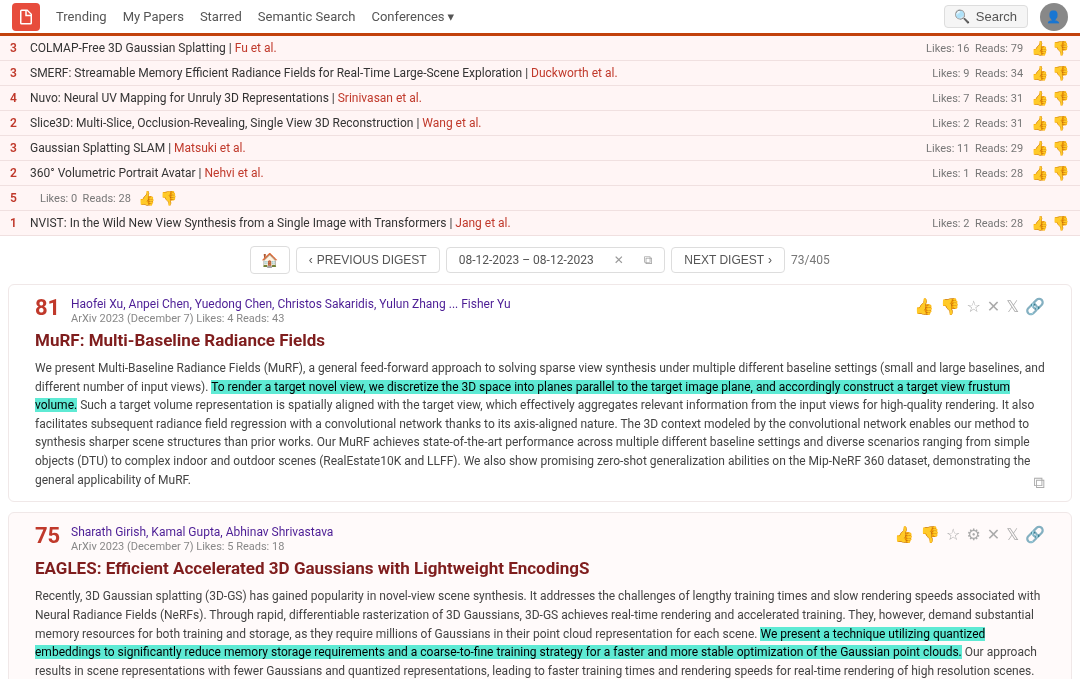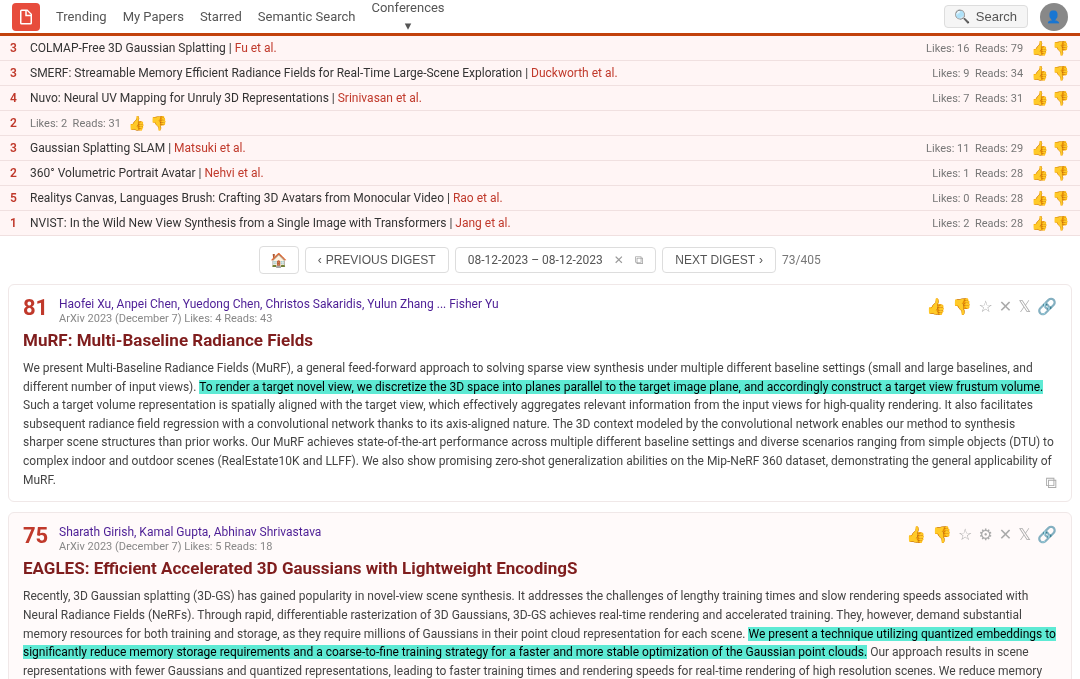--- a/index.html
+++ b/index.html
@@ -36,21 +36,20 @@
     .header-nav a {
       text-decoration: none;
       color: #555;
       font-size: 13px;
       cursor: pointer;
     }
     .header-nav .conferences-btn {
       display: flex;
       align-items: center;
       gap: 3px;
-      flex-direction: column;
     }
     .header-right {
       display: flex;
       align-items: center;
       gap: 12px;
     }
     .search-btn {
       display: flex;
       align-items: center;
       gap: 5px;
@@ -99,20 +98,21 @@
     .item-title-text .authors {
       font-weight: 400;
       color: #c0392b;
     }
     .item-stats {
       display: flex;
       align-items: center;
       gap: 8px;
       color: #777;
       font-size: 11px;
+      margin-left: 10px;
     }
     .item-actions {
       display: flex;
       gap: 4px;
       margin-left: 8px;
     }
     .icon-btn {
       cursor: pointer;
       color: #999;
       font-size: 14px;
@@ -135,21 +135,21 @@
       border: 1px solid #ddd;
       border-radius: 4px;
       background: #fff;
       cursor: pointer;
       font-size: 12px;
       color: #555;
     }
     .digest-date {
       display: flex;
       align-items: center;
-      gap: 11px;
+      gap: 20px;
       padding: 5px 12px;
       border: 1px solid #ddd;
       border-radius: 4px;
       font-size: 12px;
       color: #555;
     }
     .home-btn {
       padding: 5px 10px;
       border: 1px solid #ddd;
       border-radius: 4px;
@@ -163,21 +163,21 @@
     }
 
     
     .papers-list {
       padding: 0 8px;
     }
     .paper-card {
       background: #fff;
       border-radius: 6px;
       margin-bottom: 10px;
-      padding: 12px 14px;
+      padding: 12px 26px;
       border: 1px solid #f0e8e8;
     }
     .paper-card:nth-child(even) { background: #fffafa; }
 
     .paper-header {
       display: flex;
       align-items: flex-start;
       margin-bottom: 4px;
     }
     .paper-score {
@@ -284,20 +284,21 @@
     <span class="item-rank">4</span>
     <span class="item-title-text">Nuvo: Neural UV Mapping for Unruly 3D Representations | <span class="authors">Srinivasan et al.</span></span>
     <span class="item-stats">Likes: 7&nbsp;&nbsp;Reads: 31</span>
     <span class="item-actions">
       <span class="icon-btn">👍</span>
       <span class="icon-btn">👎</span>
     </span>
   </div>
   <div class="top-list-item">
     <span class="item-rank">2</span>
+    <span class="item-title-text">Slice3D: Multi-Slice, Occlusion-Revealing, Single View 3D Reconstruction | <span class="authors">Wang et al.</span></span>
     <span class="item-stats">Likes: 2&nbsp;&nbsp;Reads: 31</span>
     <span class="item-actions">
       <span class="icon-btn">👍</span>
       <span class="icon-btn">👎</span>
     </span>
   </div>
   <div class="top-list-item">
     <span class="item-rank">3</span>
     <span class="item-title-text">Gaussian Splatting SLAM | <span class="authors">Matsuki et al.</span></span>
     <span class="item-stats">Likes: 11&nbsp;&nbsp;Reads: 29</span>
@@ -310,21 +311,20 @@
     <span class="item-rank">2</span>
     <span class="item-title-text">360° Volumetric Portrait Avatar | <span class="authors">Nehvi et al.</span></span>
     <span class="item-stats">Likes: 1&nbsp;&nbsp;Reads: 28</span>
     <span class="item-actions">
       <span class="icon-btn">👍</span>
       <span class="icon-btn">👎</span>
     </span>
   </div>
   <div class="top-list-item">
     <span class="item-rank">5</span>
-    <span class="item-title-text">Realitys Canvas, Languages Brush: Crafting 3D Avatars from Monocular Video | <span class="authors">Rao et al.</span></span>
     <span class="item-stats">Likes: 0&nbsp;&nbsp;Reads: 28</span>
     <span class="item-actions">
       <span class="icon-btn">👍</span>
       <span class="icon-btn">👎</span>
     </span>
   </div>
   <div class="top-list-item">
     <span class="item-rank">1</span>
     <span class="item-title-text">NVIST: In the Wild New View Synthesis from a Single Image with Transformers | <span class="authors">Jang et al.</span></span>
     <span class="item-stats">Likes: 2&nbsp;&nbsp;Reads: 28</span>

